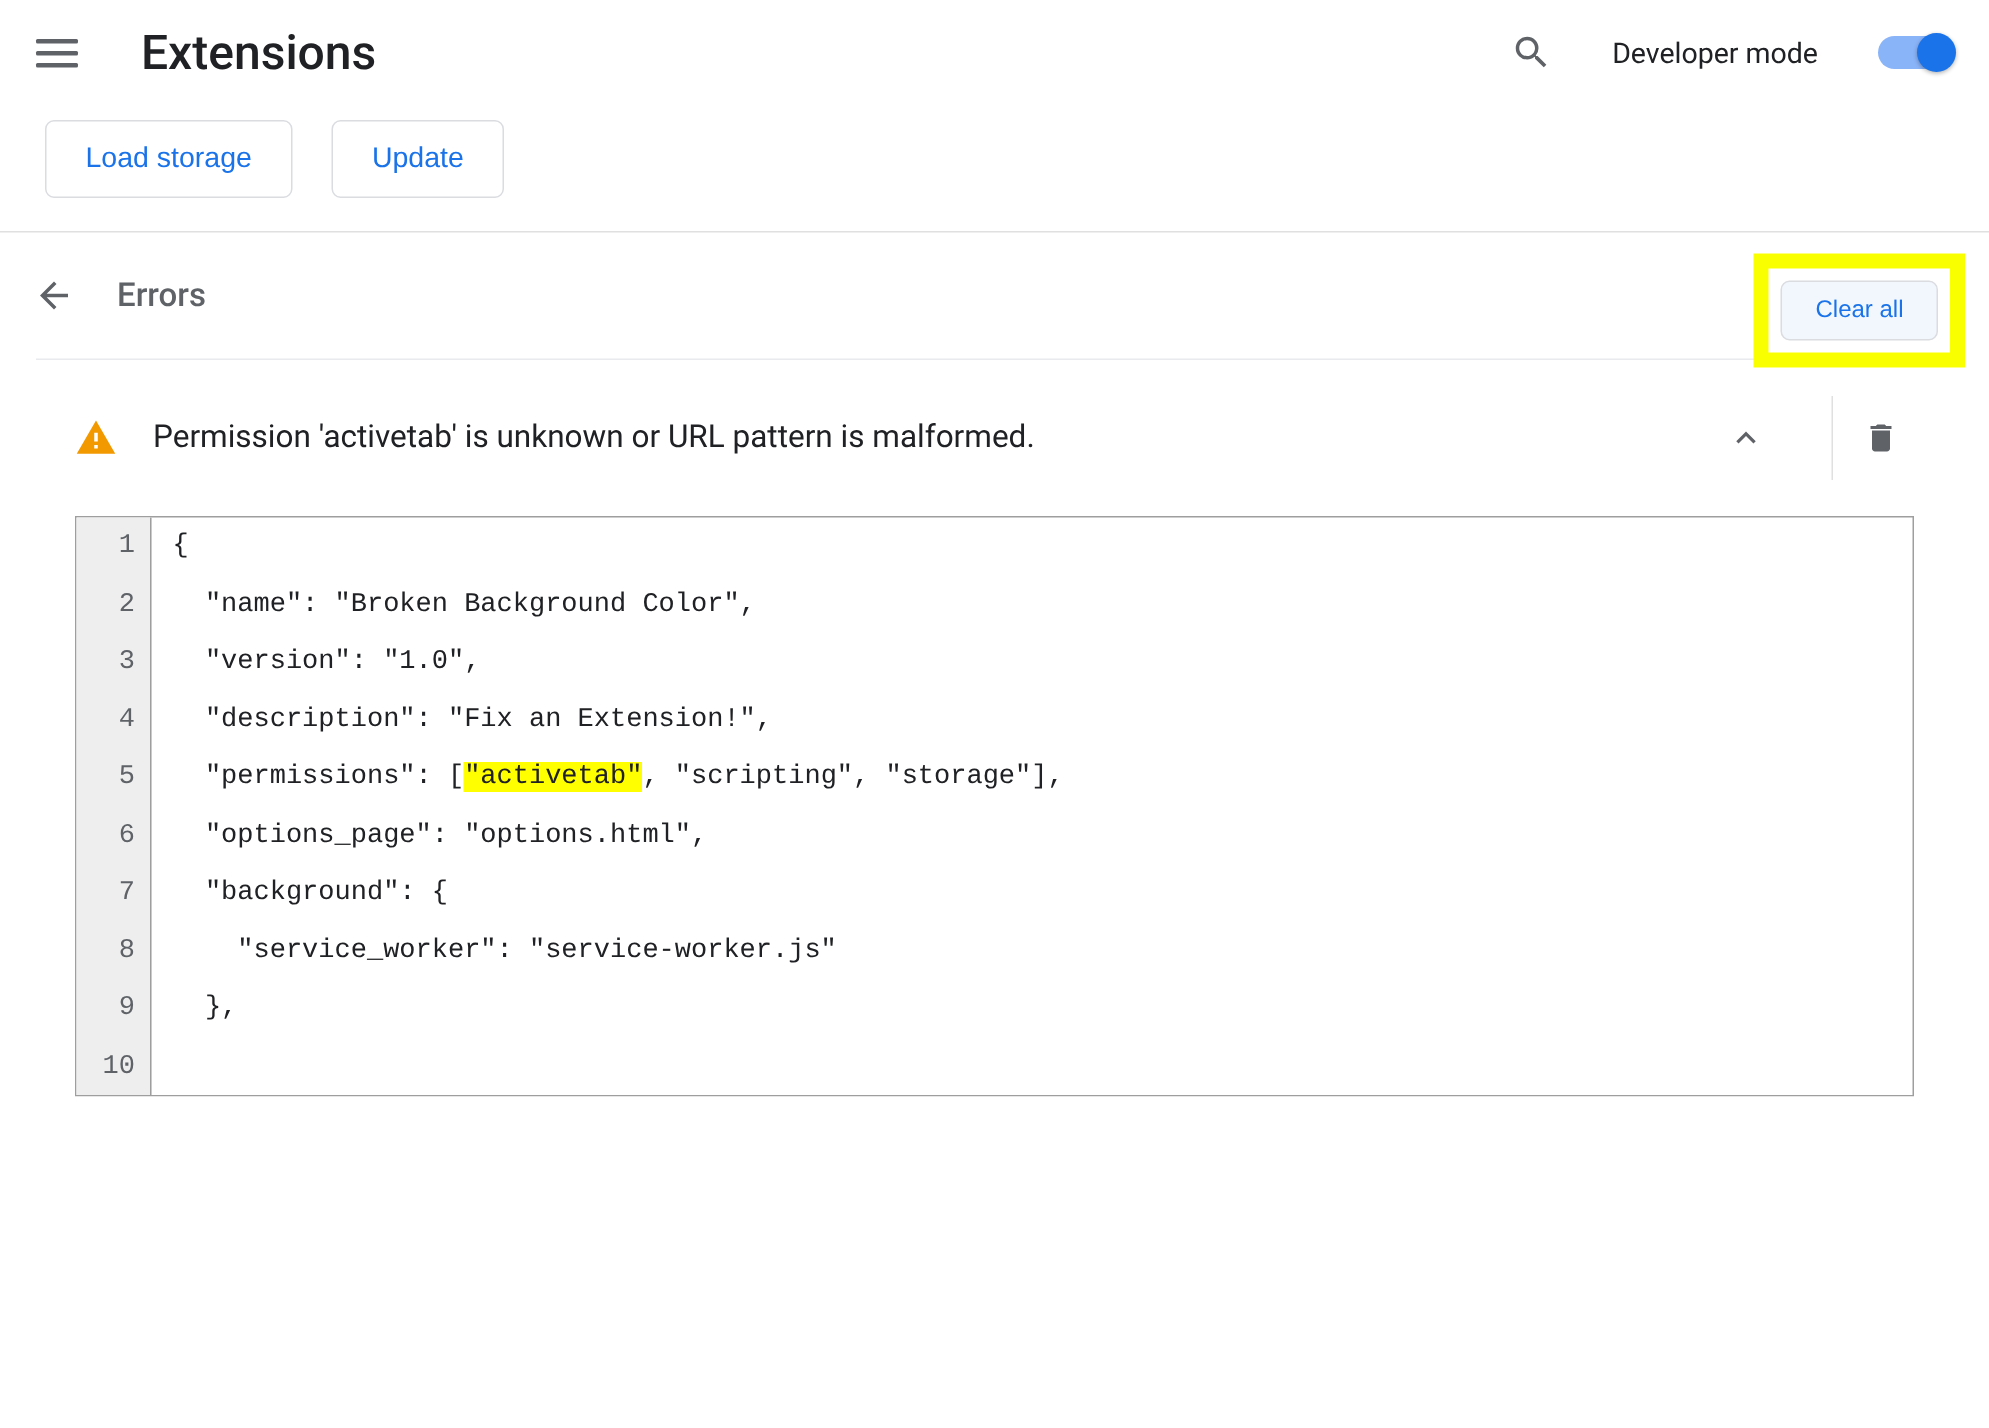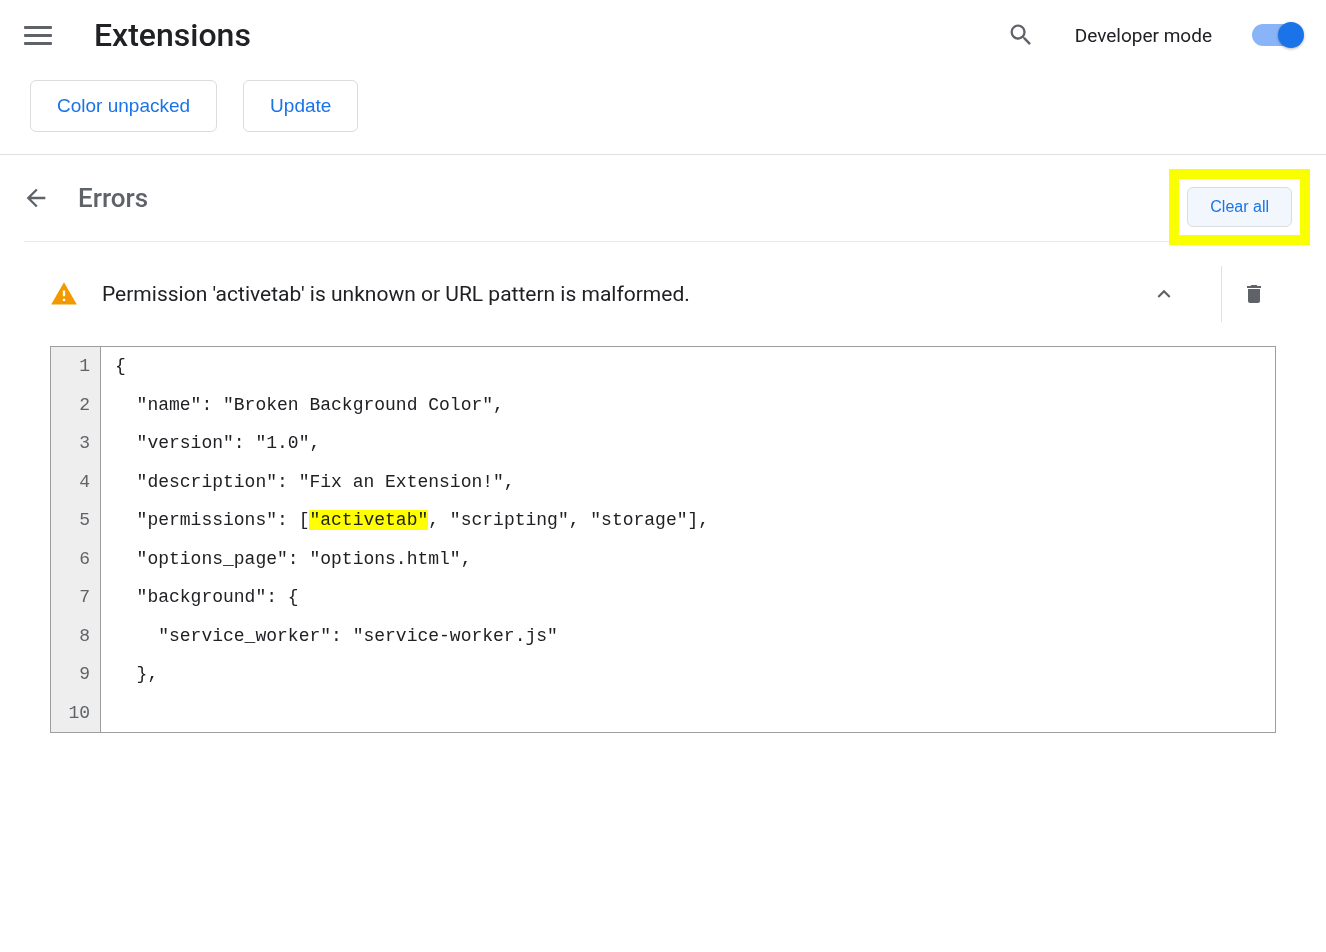--- a/index.html
+++ b/index.html
@@ -42,21 +42,21 @@
   .pill-btn {
     border: 1px solid #dadce0; background:#fff; color:#1a73e8;
     font-size: 19px; font-weight: 500; padding: 14px 26px; border-radius: 6px;
     cursor:pointer;
   }
   .errors-header {
     display:flex; align-items:center; padding: 28px 24px 28px 22px;
     position: relative;
   }
   .back-arrow { width:28px; height:28px; fill:#5f6368; margin-right: 28px; cursor:pointer; }
-  .errors-title { font-size: 26px; font-weight: 500; color:#5f6368; }
+  .errors-title { font-size: 22px; font-weight: 500; color:#5f6368; }
   .highlight-box {
     position:absolute; right: 16px; top: 14px;
     border: 10px solid #faff00; padding: 8px;
   }
   .clear-all-btn {
     border:1px solid #dadce0; background:#f2f7fe; color:#1a73e8;
     font-size: 16px; font-weight:500; padding: 10px 22px; border-radius:6px; cursor:pointer;
   }
   .divider { border-top:1px solid #e8eaed; margin: 0 24px; }
   .content { padding: 0 50px; }
@@ -96,21 +96,21 @@
   <svg class="search-icon-svg" viewBox="0 0 24 24">
     <path d="M15.5 14h-.79l-.28-.27A6.471 6.471 0 0016 9.5 6.5 6.5 0 109.5 16c1.61 0 3.09-.59 4.23-1.57l.27.28v.79l5 4.99L20.49 19l-4.99-5zm-6 0C7.01 14 5 11.99 5 9.5S7.01 5 9.5 5 14 7.01 14 9.5 11.99 14 9.5 14z"></path>
   </svg>
   <div class="dev-mode-label">Developer mode</div>
   <div class="toggle">
     <div class="toggle-knob"></div>
   </div>
 </div>
 
 <div class="action-row">
-  <button class="pill-btn">Color unpacked</button>
+  <button class="pill-btn">Load storage</button>
   <button class="pill-btn">Update</button>
 </div>
 
 <div class="errors-header">
   <svg class="back-arrow" viewBox="0 0 24 24">
     <path d="M20 11H7.83l5.59-5.59L12 4l-8 8 8 8 1.41-1.41L7.83 13H20v-2z"></path>
   </svg>
   <div class="errors-title">Errors</div>
   <div class="highlight-box">
     <button class="clear-all-btn">Clear all</button>

